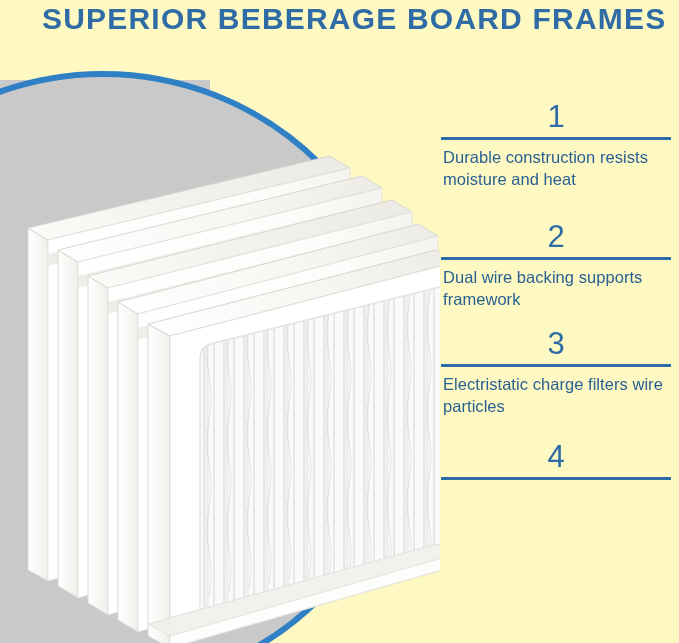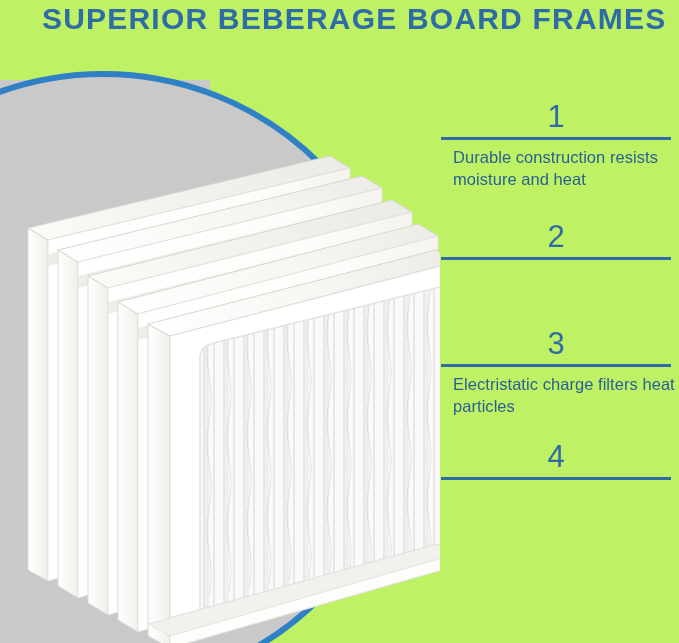--- a/index.html
+++ b/index.html
@@ -8,21 +8,21 @@
     background: #ffffff;
   }
   body {
     font-family: "Liberation Sans", sans-serif;
     -webkit-font-smoothing: antialiased;
   }
   #infographic {
     position: relative;
     width: 679px;
     height: 643px;
-    background: #bef264;
+    background: #fef9c3;
     overflow: hidden;
   }
 
   
   #title {
     position: absolute;
     left: 42px;
     top: 2px;
     width: 620px;
     font-size: 30px;
@@ -102,21 +102,21 @@
     color: #2f6ca5;
     line-height: 34px;
     height: 34px;
   }
   .feature-rule {
     height: 3px;
     background: #2f6ca5;
     margin: 3px 4px 0 4px;
   }
   .feature-text {
-    margin: 6px 0 0 16px;
+    margin: 6px 0 0 6px;
     font-size: 16.5px;
     line-height: 22px;
     color: #2a6193;
     letter-spacing: 0.05px;
   }
 </style>
 </head>
 <body>
 
 <div id="infographic">
@@ -281,26 +281,27 @@
 
     <div class="feature" style="top:0px;">
       <div class="feature-number">1</div>
       <div class="feature-rule"></div>
       <div class="feature-text">Durable construction resists moisture and heat</div>
     </div>
 
     <div class="feature" style="top:120px;">
       <div class="feature-number">2</div>
       <div class="feature-rule"></div>
+      <div class="feature-text">Dual wire backing supports framework</div>
     </div>
 
     <div class="feature" style="top:227px;">
       <div class="feature-number">3</div>
       <div class="feature-rule"></div>
-      <div class="feature-text">Electristatic charge filters heat particles</div>
+      <div class="feature-text">Electristatic charge filters wire particles</div>
     </div>
 
     <div class="feature" style="top:340px;">
       <div class="feature-number">4</div>
       <div class="feature-rule"></div>
     </div>
 
   </div>
 </div>
 

